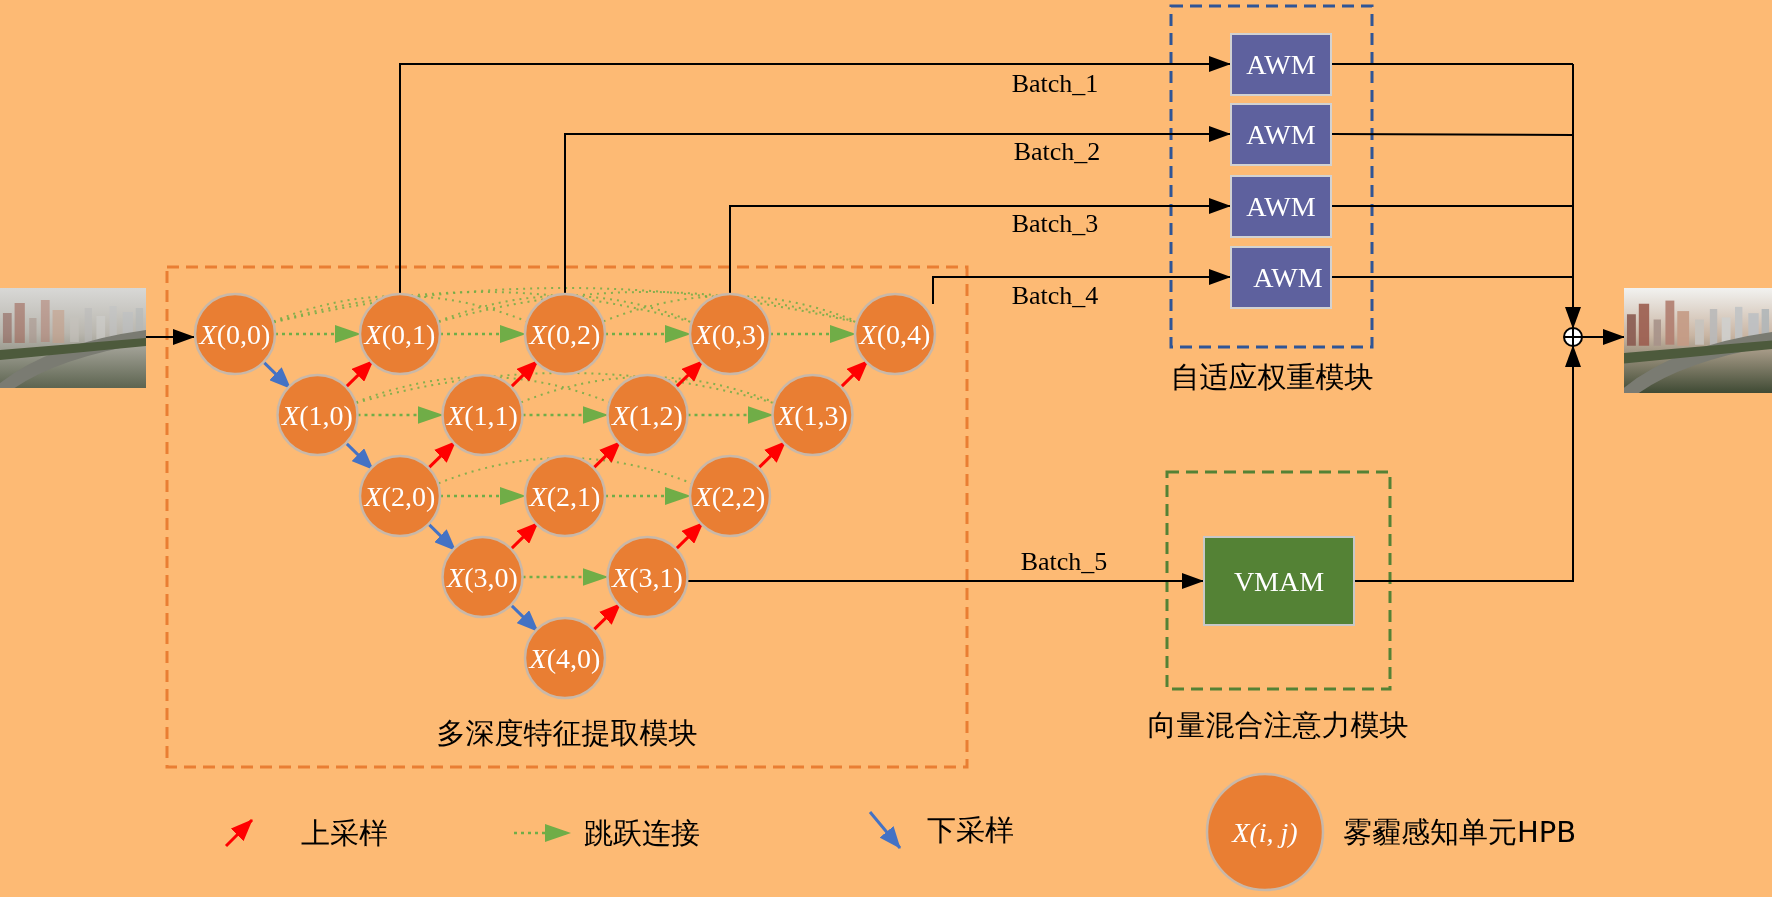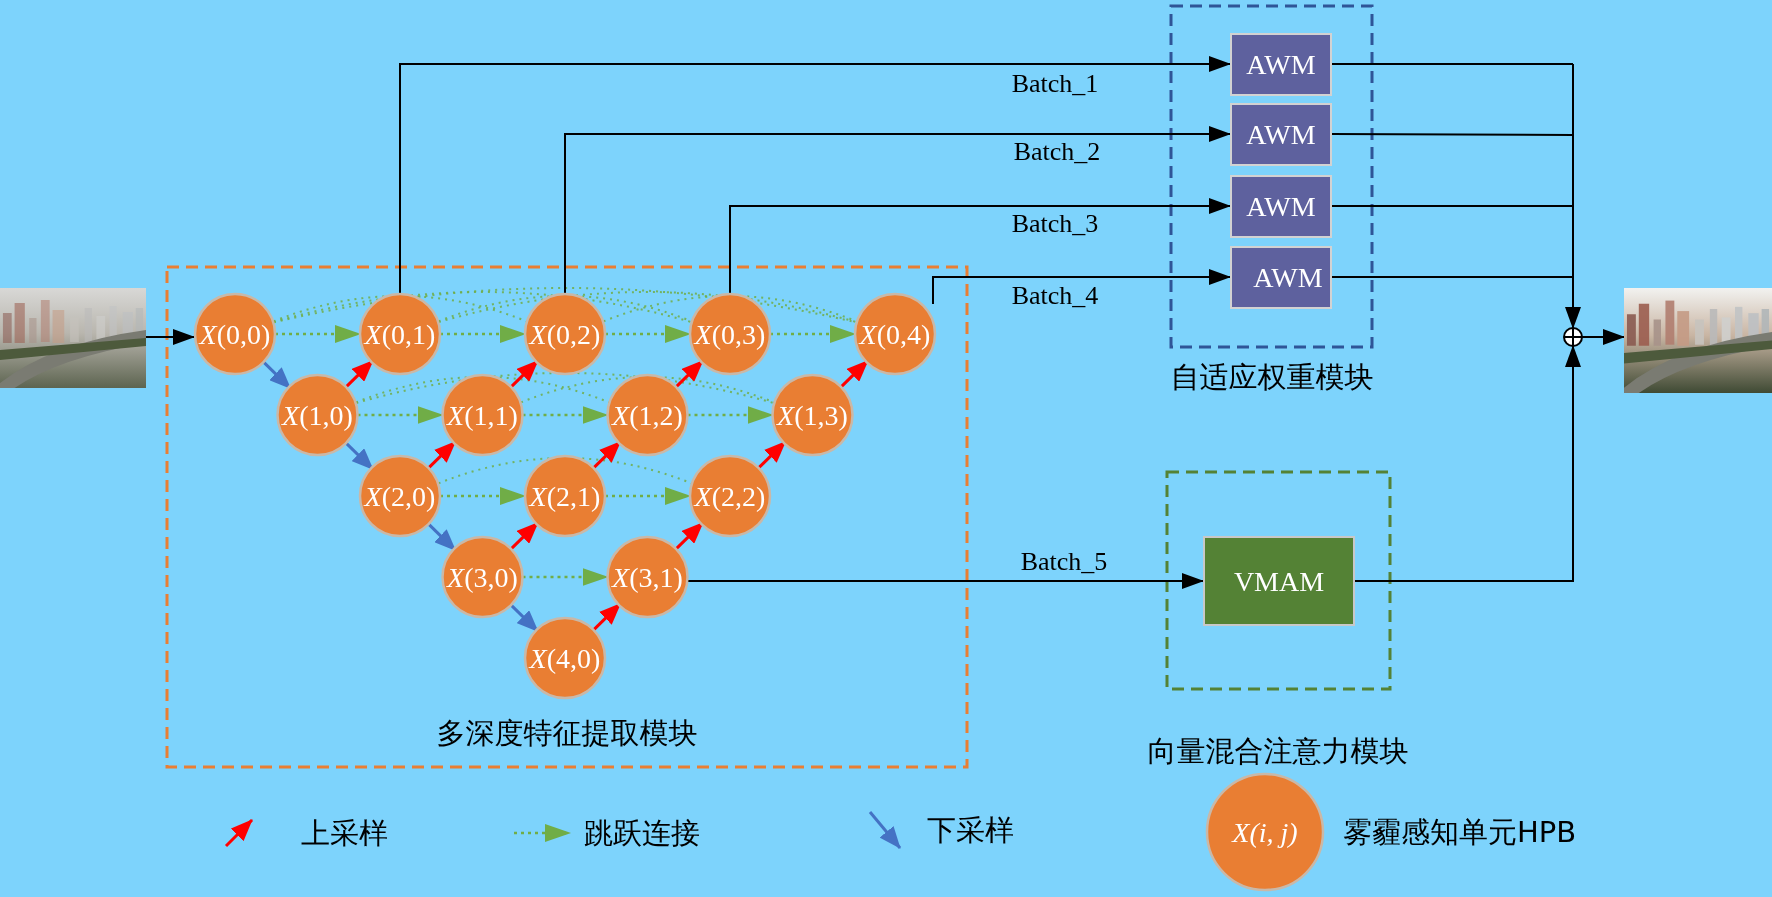--- a/index.html
+++ b/index.html
@@ -1,16 +1,16 @@
 <!DOCTYPE html>
 <html><head>
 <meta charset="utf-8">
 <style>
   html, body { margin: 0; padding: 0; background: #ffffff; }
-  #stage { position: relative; width: 1772px; height: 897px; overflow: hidden; background: #7dd3fc; font-family: "Liberation Serif", "DejaVu Serif", serif; }
+  #stage { position: relative; width: 1772px; height: 897px; overflow: hidden; background: #fdba74; font-family: "Liberation Serif", "DejaVu Serif", serif; }
   svg { position: absolute; left: 0; top: 0; }
   .cjk { font-family: "DejaVu Sans", "Liberation Sans", sans-serif; }
 </style>
 </head>
 <body>
 
 <div id="stage">
   <svg id="diagram" width="1772" height="897" viewBox="0 0 1772 897">
     <defs>
       <marker id="arrBlack" markerWidth="10" markerHeight="10" refX="9" refY="5" orient="auto" markerUnits="userSpaceOnUse" viewBox="0 0 10 10">
@@ -229,14 +229,14 @@
         <rect x="1735" y="306.9" width="7.4" height="39.9" fill="#c1c3c4" opacity="0.9"></rect>
         <rect x="1748.32" y="313.2" width="10.360000000000001" height="31.5" fill="#bcc0c3" opacity="0.9"></rect>
         <rect x="1761.64" y="309" width="7.4" height="35.7" fill="#b0b6b8" opacity="0.9"></rect>
         <path d="M1624,387.75 Q1675.8,345.75 1772,332.1 L1772,345.75 Q1683.2,361.5 1638.8,393 L1624,393 z" fill="#7a7b72"></path>
         <path d="M1624,353.1 L1772,340.5 L1772,348.9 L1624,363.6 z" fill="#4d5a3c"></path>
       </g>
     </svg>
 
   <div class="cjk" style="position:absolute;left:1122px;top:358px;width:300px;text-align:center;font-size:29px;color:#000;">自适应权重模块</div>
   <div class="cjk" style="position:absolute;left:367px;top:714px;width:400px;text-align:center;font-size:29px;color:#000;">多深度特征提取模块</div>
-  <div class="cjk" style="position:absolute;left:1128px;top:732px;width:300px;text-align:center;font-size:29px;color:#000;">向量混合注意力模块</div>
+  <div class="cjk" style="position:absolute;left:1128px;top:706px;width:300px;text-align:center;font-size:29px;color:#000;">向量混合注意力模块</div>
 </div>
 
 </body></html>

